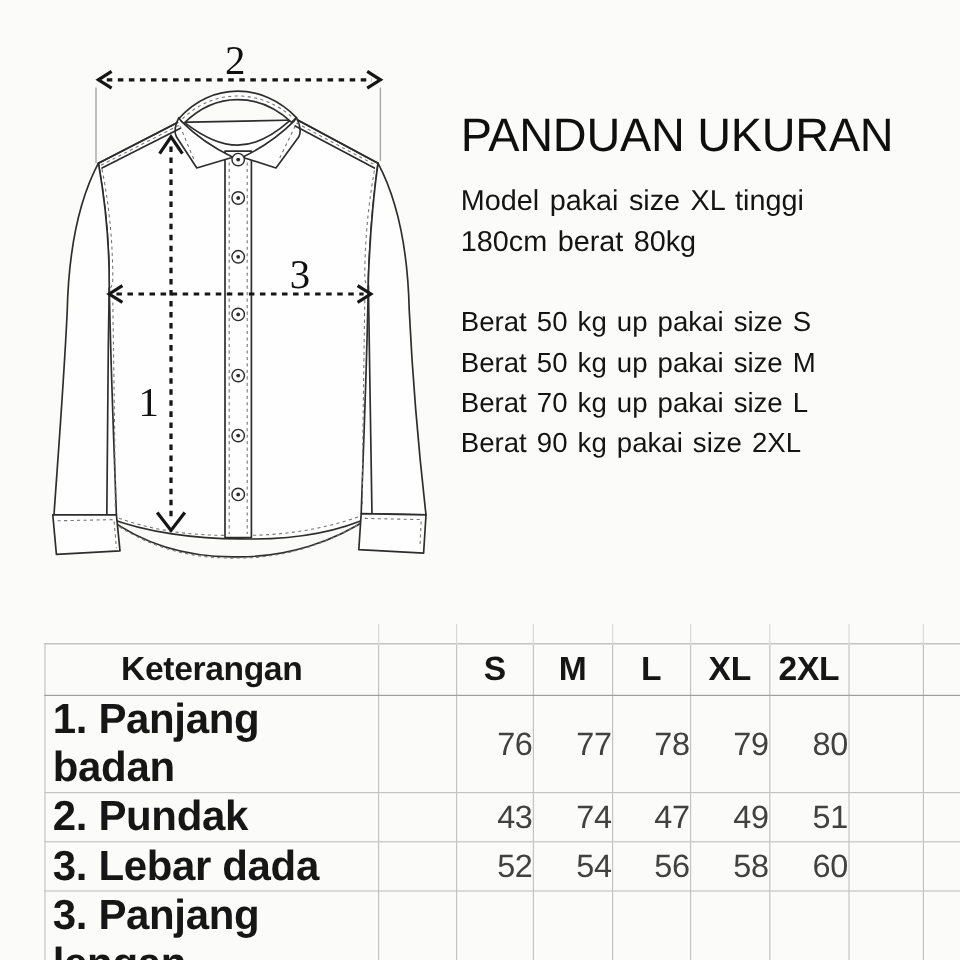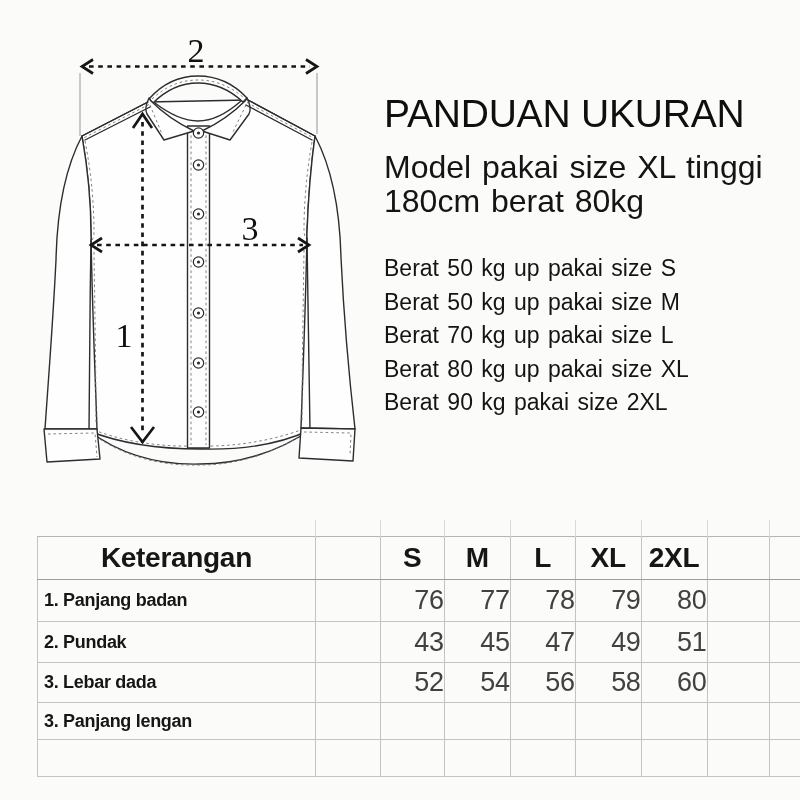--- a/index.html
+++ b/index.html
@@ -12,42 +12,42 @@
   .ol{fill:none;stroke:#2d2d2d;stroke-width:1.4;stroke-linejoin:round;stroke-linecap:round;}
   .st{fill:none;stroke:#757575;stroke-width:0.9;stroke-dasharray:2.6 2.8;}
   .dim{fill:none;stroke:#161616;stroke-width:2.7;stroke-dasharray:4.6 4.6;}
   .ah{fill:none;stroke:#161616;stroke-width:2.7;stroke-linejoin:miter;stroke-linecap:butt;}
   .wit{stroke:#a8a8a8;stroke-width:1.2;}
   .dlabel{font-family:"Liberation Serif","DejaVu Serif",serif;font-size:34px;fill:#101010;text-anchor:middle;}
 
   
   #guide-text{position:absolute;left:384px;top:0;width:412px;}
   .sg-title{position:absolute;left:0;top:92px;font-size:39px;font-weight:400;letter-spacing:-0.2px;color:#0f0f0f;white-space:nowrap;text-align:center;}
-  .sg-sub{position:absolute;left:0;top:151px;font-size:32px;line-height:33.5px;color:#141414;white-space:nowrap;word-spacing:2px;}
+  .sg-sub{position:absolute;left:0;top:151px;font-size:24px;line-height:33.5px;color:#141414;white-space:nowrap;word-spacing:2px;}
   .sg-weights{position:absolute;left:0;top:252px;font-size:23px;line-height:33.5px;color:#141414;white-space:nowrap;word-spacing:2px;}
 
   
   #size-table-wrap{position:absolute;left:37px;top:520px;}
   table.sz{border-collapse:collapse;table-layout:fixed;}
   table.sz td{padding:0;vertical-align:middle;overflow:hidden;letter-spacing:-0.3px;}
   td.g{border:1px solid #c3c3c3;}
   tr.stub td{border:none;}
   tr.stub td.sv{border-left:1px solid #d9d9d9;}
   tr.head td.g{border-top-color:#b5b5b5;border-bottom-color:#9d9d9d;}
   td.edge{border-right:none !important;}
   .h-stub{height:16px;}
   .h-head{height:42px;}
   .h-r1{height:41px;}
   .h-r2{height:40px;}
   .h-r3{height:39px;}
   .h-r4{height:36px;}
   .h-r5{height:36px;}
   .c-keth{font-size:28px;font-weight:700;text-align:center;color:#161616;}
   .c-size{font-size:28px;font-weight:700;text-align:center;color:#161616;}
-  .c-lab{font-size:18px;font-weight:700;text-align:left;padding-left:6px !important;color:#161616;}
+  .c-lab{font-size:35px;font-weight:700;text-align:left;padding-left:6px !important;color:#161616;}
   .c-val{font-size:27px;font-weight:400;text-align:right;color:#414141;}
 </style>
 </head>
 <body>
 
 <div id="page">
 
   <svg id="diagram" viewBox="0 0 800 800" xmlns="http://www.w3.org/2000/svg">
     <g>
 
@@ -146,21 +146,20 @@
   <div id="guide-text">
     <div class="sg-title">PANDUAN UKURAN</div>
     <div class="sg-sub">
       <div>Model pakai size XL tinggi</div>
       <div>180cm berat 80kg</div>
     </div>
     <div class="sg-weights">
       <div>Berat 50 kg up pakai size S</div>
       <div>Berat 50 kg up pakai size M</div>
       <div>Berat 70 kg up pakai size L</div>
-      <div>Berat 80 kg up pakai size XL</div>
       <div>Berat 90 kg pakai size 2XL</div>
     </div>
   </div>
 
   <div id="size-table-wrap">
     <table class="sz">
       <colgroup>
         <col style="width:278px">
           <col style="width:65px">
           <col style="width:64px">
@@ -202,21 +201,21 @@
         <td class="g h-r1 c-val">78</td>
         <td class="g h-r1 c-val">79</td>
         <td class="g h-r1 c-val">80</td>
         <td class="g h-r1"></td>
         <td class="g h-r1 edge"></td>
       </tr>
       <tr>
         <td class="g h-r2 c-lab">2. Pundak</td>
         <td class="g h-r2"></td>
         <td class="g h-r2 c-val">43</td>
-        <td class="g h-r2 c-val">45</td>
+        <td class="g h-r2 c-val">74</td>
         <td class="g h-r2 c-val">47</td>
         <td class="g h-r2 c-val">49</td>
         <td class="g h-r2 c-val">51</td>
         <td class="g h-r2"></td>
         <td class="g h-r2 edge"></td>
       </tr>
       <tr>
         <td class="g h-r3 c-lab">3. Lebar dada</td>
         <td class="g h-r3"></td>
         <td class="g h-r3 c-val">52</td>

